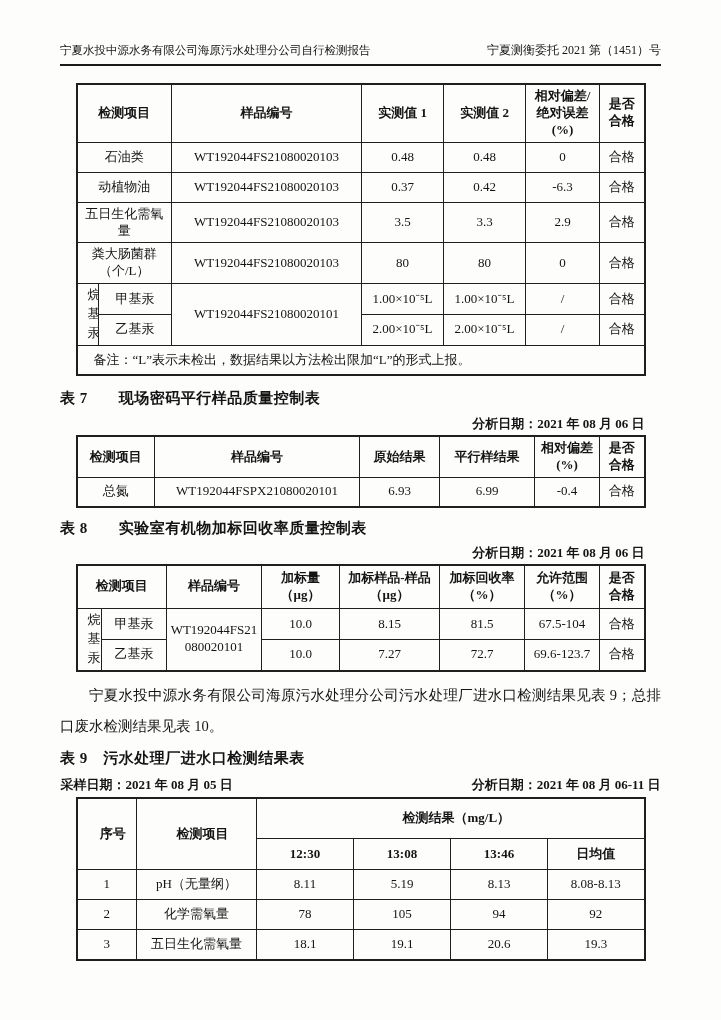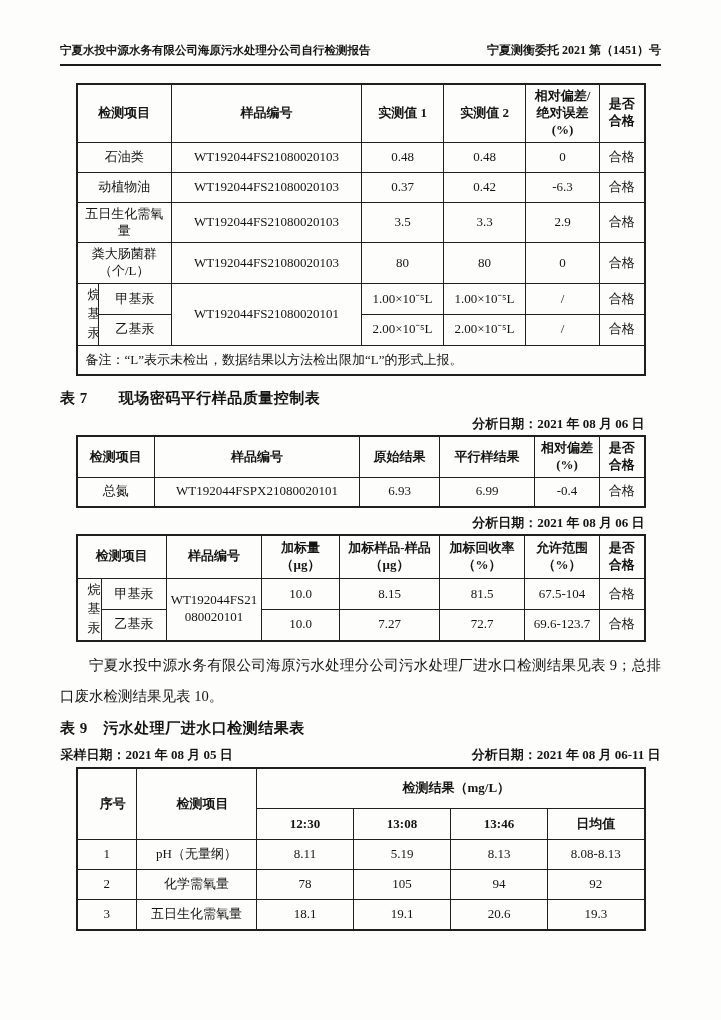--- a/index.html
+++ b/index.html
@@ -7,33 +7,33 @@
   body {
     height: 1020px;
     background: #fdfdfc;
     color: #141414;
     font-family: "Liberation Serif", "DejaVu Serif", serif;
     overflow: hidden;
   }
   .page { width: 721px; height: 1020px; padding: 42px 60px 0 60px; position: relative; }
 
   
-  .doc-header { display: flex; justify-content: space-between; align-items: baseline; font-size: 11.5px; font-weight: bold; }
+  .doc-header { display: flex; justify-content: space-between; align-items: baseline; font-size: 11.5px; font-weight: normal; }
   .doc-header .right { font-size: 12px; }
   .header-rule { border-bottom: 2.2px solid #1a1a1a; margin-top: 5px; }
 
   
   table { border-collapse: collapse; table-layout: fixed; width: 568px; margin: 0 auto; }
   table, th, td { border: 1px solid #1f1f1f; }
   table { border-width: 2px; }
   th, td { text-align: center; vertical-align: middle; font-size: 13px; line-height: 1.3; padding: 3px 3px; overflow: hidden; }
   th { font-weight: bold; }
   td.num { font-family: "Liberation Serif", serif; }
   .vert { line-height: 1.45; padding: 2px 10px; }
-  .note-cell { text-align: left; padding: 5px 8px; font-size: 13px; }
+  .note-cell { text-align: left; padding: 5px 16px; font-size: 13px; }
   .sample-id { word-break: break-all; }
 
   
   .tbl-title { text-align: left; font-weight: bold; font-size: 15px; letter-spacing: 0.5px; }
   .date-line { width: 568px; margin: 0 auto; text-align: right; font-weight: bold; font-size: 13px; }
   .date-row { width: 600px; margin: 0 auto; display: flex; justify-content: space-between; font-weight: bold; font-size: 13px; }
 
   .section-heading { font-size: 15.5px; font-weight: bold; margin-top: 17px; }
   .body-paragraph { font-size: 14.5px; line-height: 2.15; text-indent: 2em; margin-top: 8px; text-align: justify; }
 
@@ -174,20 +174,21 @@
         <td>总氮</td>
         <td class="sample-id">WT192044FSPX21080020101</td>
         <td class="num">6.93</td>
         <td class="num">6.99</td>
         <td class="num">-0.4</td>
         <td>合格</td>
       </tr>
     </tbody>
   </table>
 
+  <div id="t8-title" class="tbl-title">表 8　　实验室有机物加标回收率质量控制表</div>
   <div id="t8-date" class="date-line">分析日期：2021 年 08 月 06 日</div>
   <table id="table8">
     <colgroup>
         <col style="width:25px">
         <col style="width:65px">
         <col style="width:95px">
         <col style="width:78px">
         <col style="width:100px">
         <col style="width:85px">
         <col style="width:75px">

